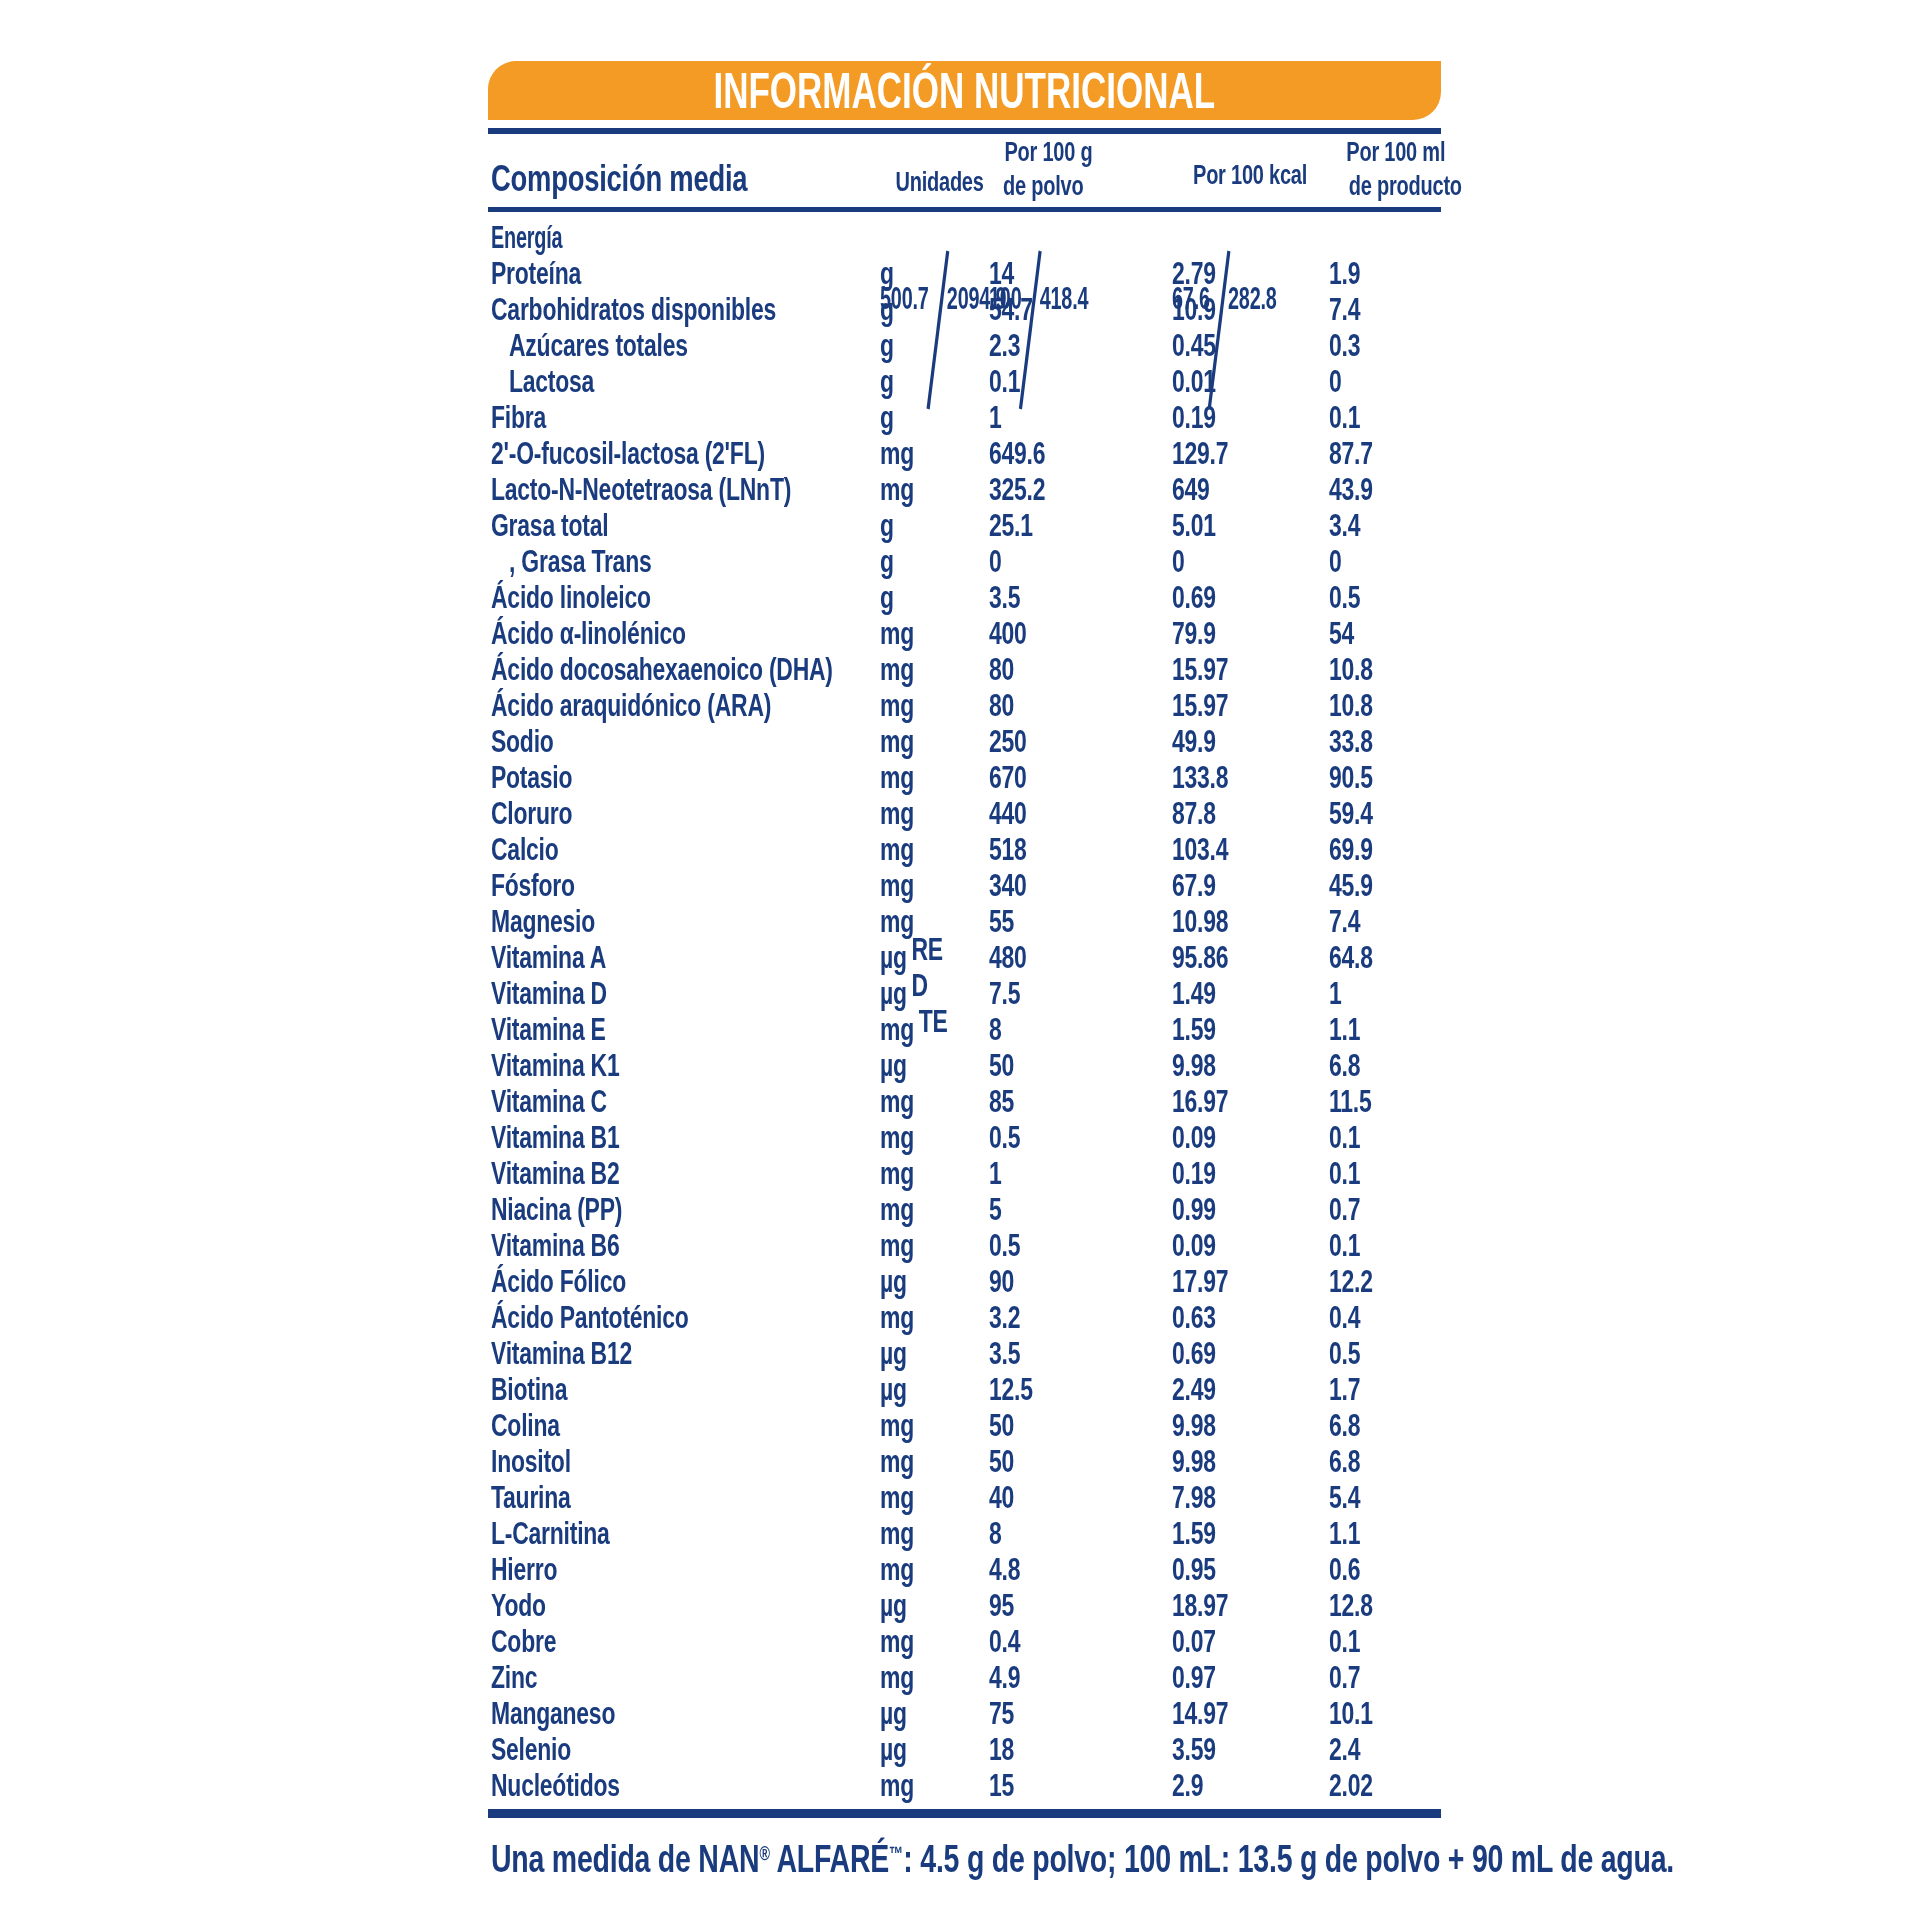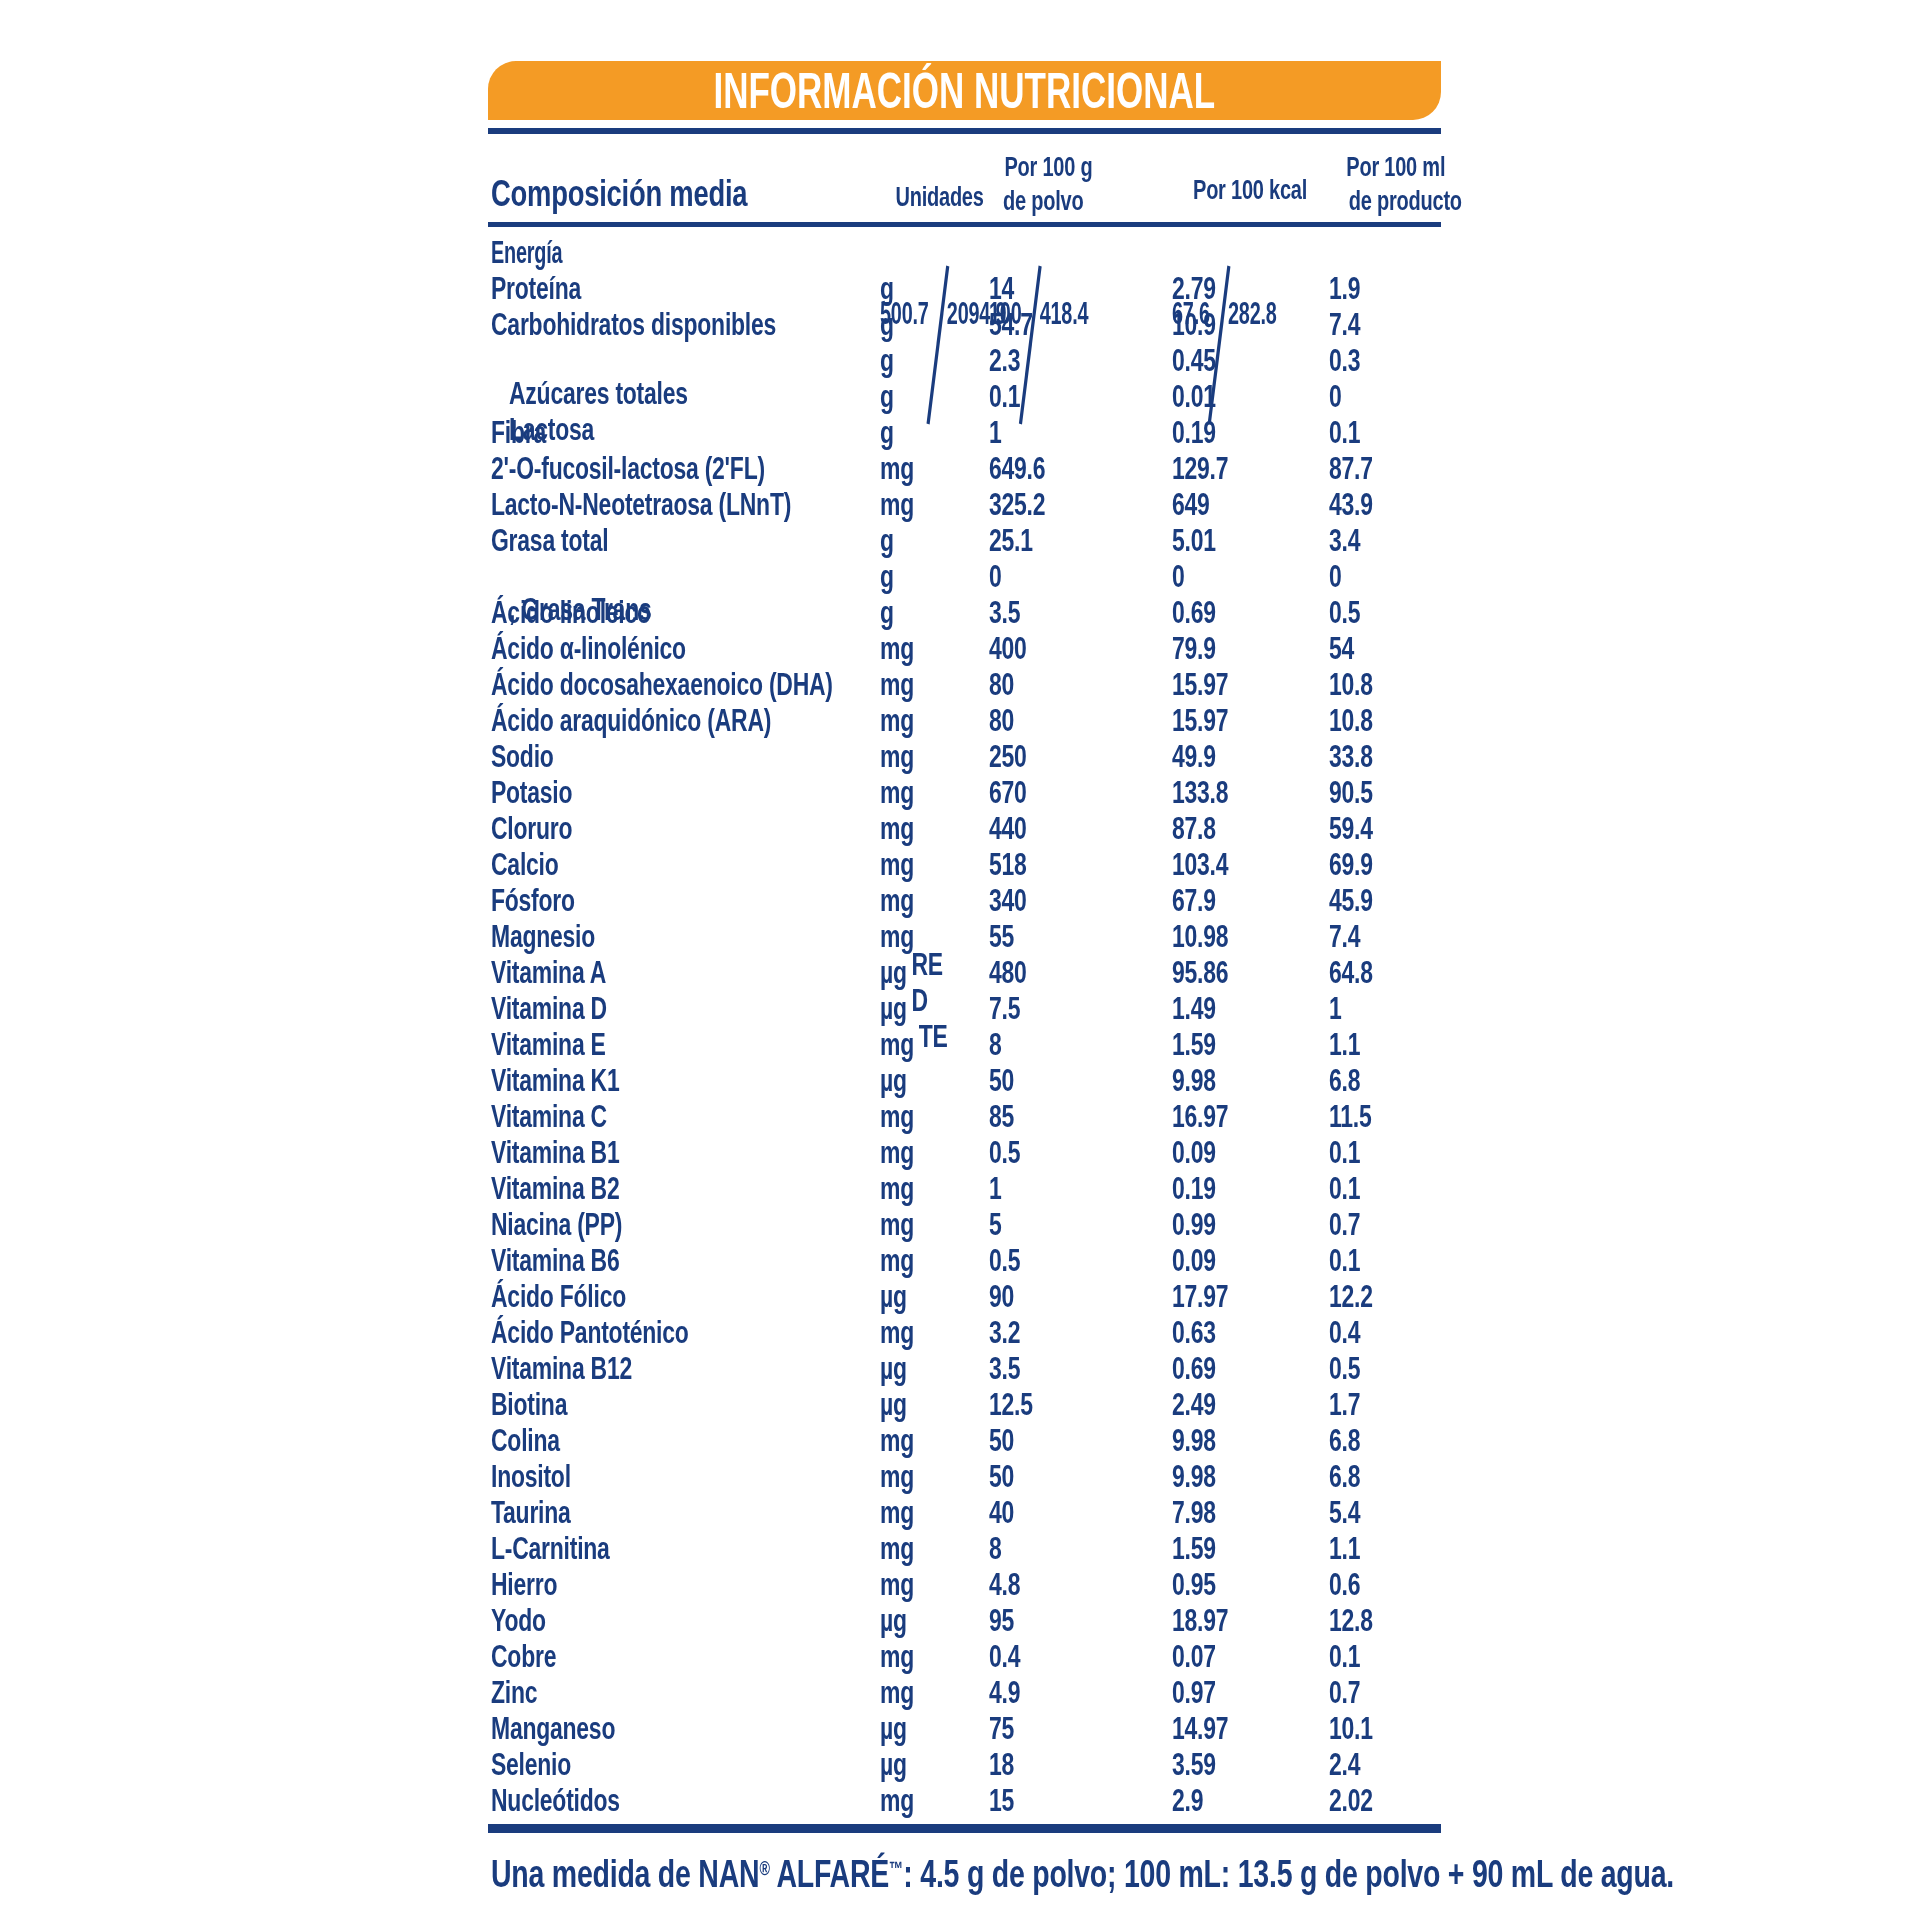--- a/index.html
+++ b/index.html
@@ -40,37 +40,37 @@
   .rule{background:var(--navy);width:100%;}
   .r1{height:5.8px;margin-top:8.3px;}
   .r2{height:5.1px;margin-top:3.9px;}
   .thick{height:9px;margin-top:5.1px;}
 
   
   .grid{
     display:grid;
     grid-template-columns:392px 109px 183px 157px 112px;
   }
-  .hdr{align-items:end;height:65px;margin-top:19px;font-weight:700;}
+  .hdr{align-items:end;height:65px;margin-top:4px;font-weight:700;}
   .hdr .hc{overflow:visible;}
   .hdr .hc1{padding:0 0 7.7px 2.6px;}
   .hdr .hc1 .cond{font-size:37px;}
   .hdr .hc2{padding-bottom:9px;}
   .hdr .hc2 .cond,.hdr .hc3 .cond,.hdr .hc4 .cond,.hdr .hc5 .cond{
     font-size:27px;transform-origin:50% 50%;
   }
   .hdr .hc3,.hdr .hc5{text-align:left;line-height:29px;padding-bottom:1.3px;}
   .hdr .hc4{text-align:center;padding-bottom:16.7px;}
 
   
   #rows{margin-top:7.7px;text-decoration:underline;}
   .row{height:36px;line-height:36px;font-weight:700;font-size:31px;}
   .cell{overflow:visible;}
   .cell.lab{padding-left:2.6px;}
-  .cell.lab.indent{padding-left:20.5px;margin-top:33px;}
+  .cell.lab.indent{padding-left:20.5px;}
   .usup{position:relative;top:-.26em;margin-left:6.4px;}
   .bigslash{
     display:inline-block;width:5.1px;height:161px;background:var(--navy);
     transform:translateY(29.5px) rotate(11deg);
     margin:0 11.6px;vertical-align:middle;
   }
   .row.energia .cond{transform:scaleX(.64);}
 
   
   .footnote{margin-top:16.7px;font-size:39px;font-weight:700;line-height:37px;padding-left:2.6px;}

